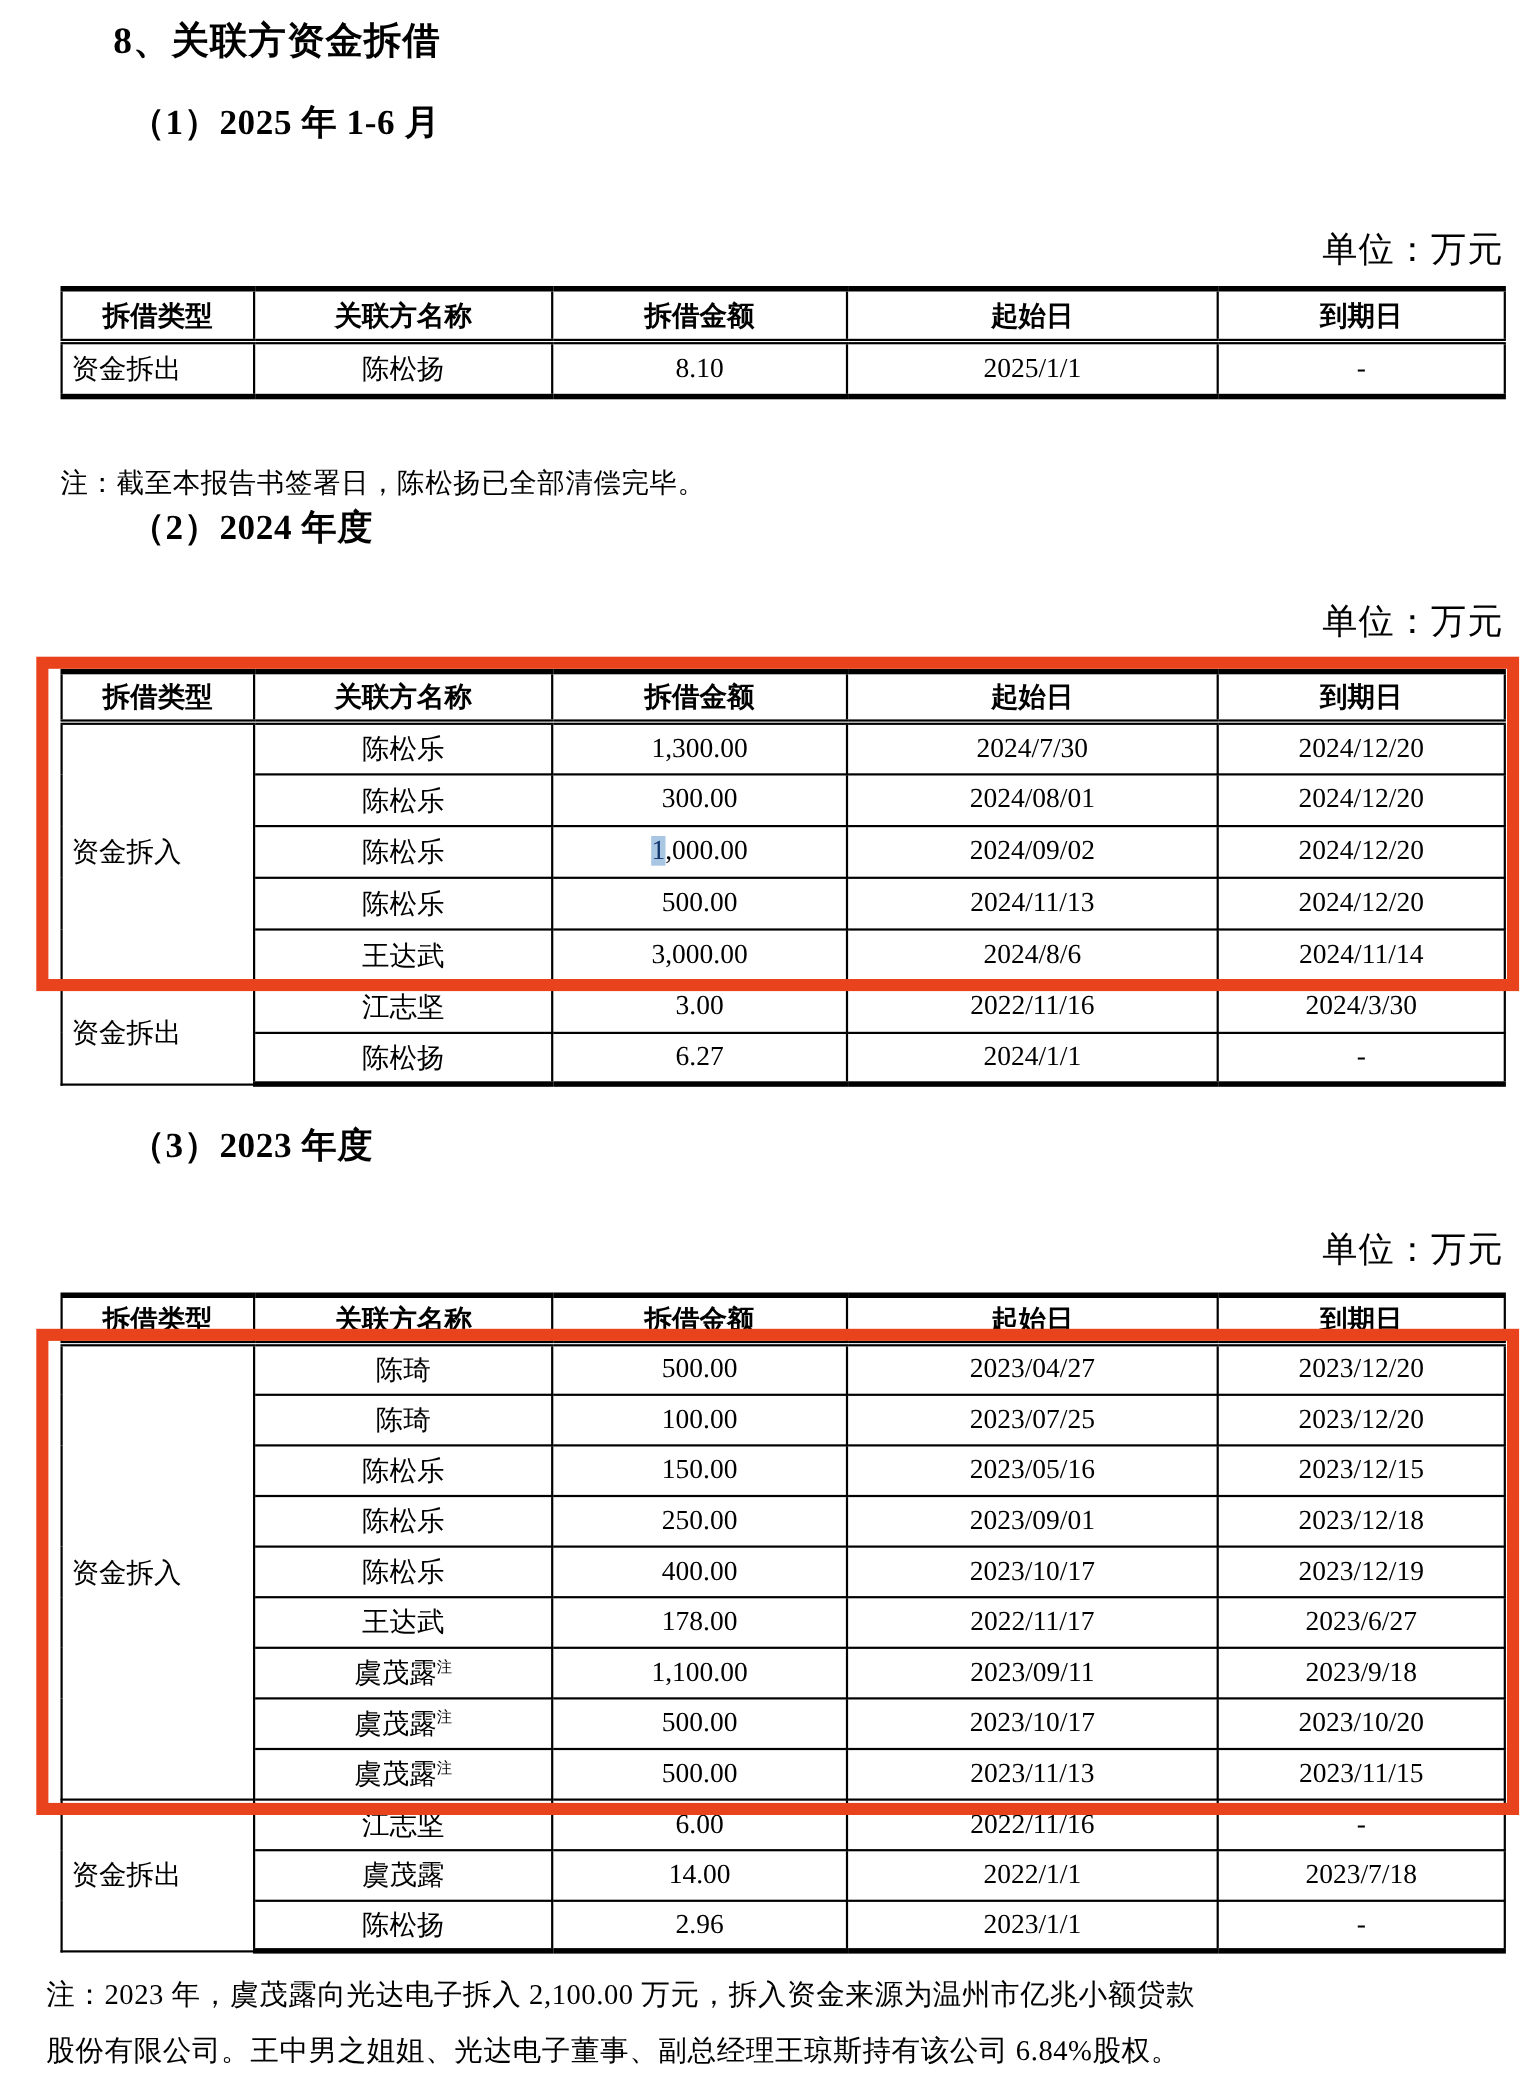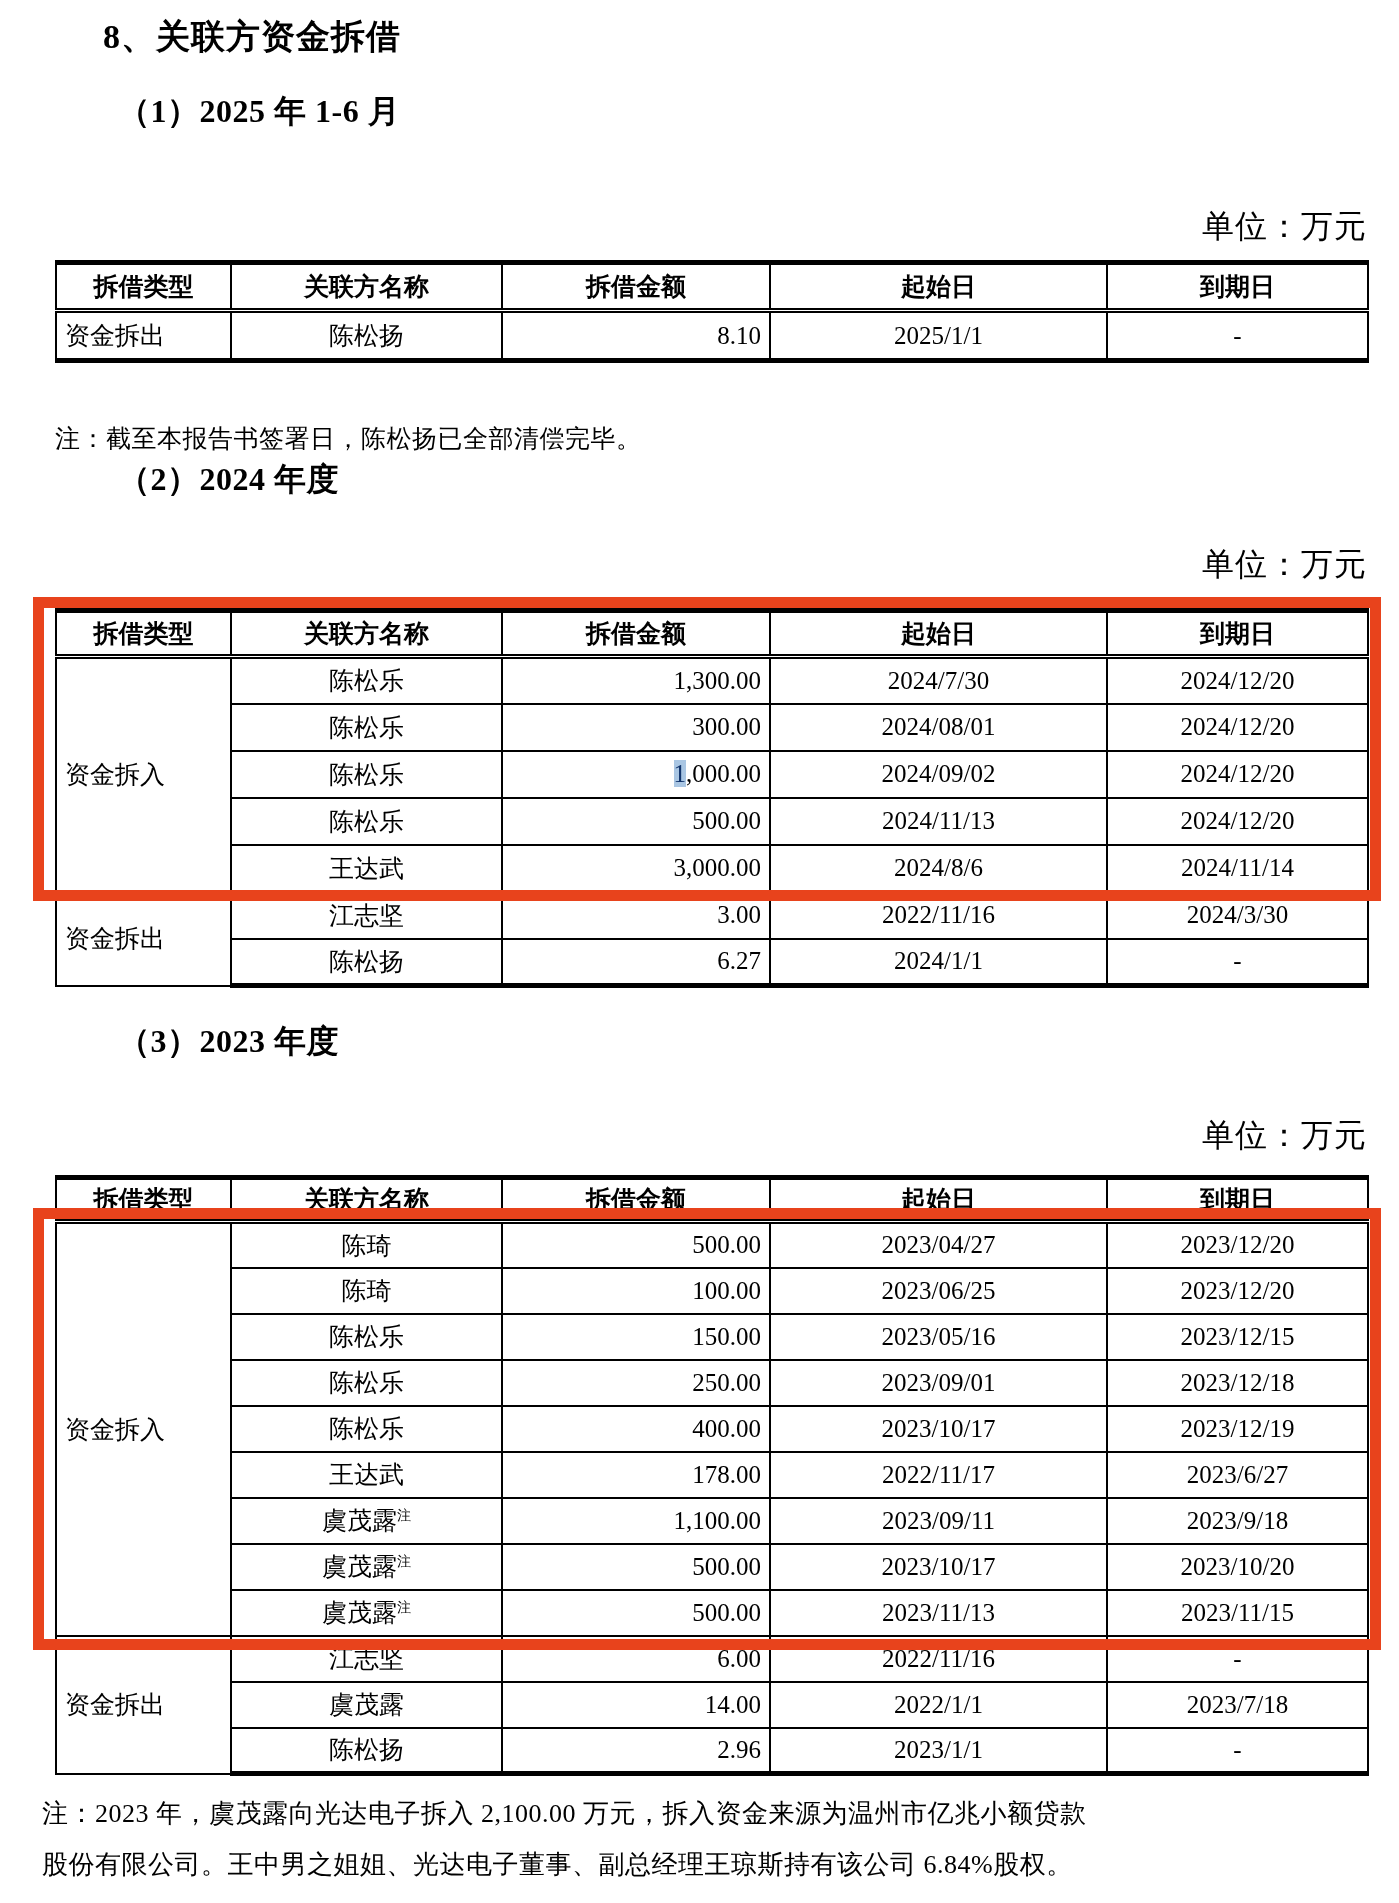--- a/index.html
+++ b/index.html
@@ -48,21 +48,21 @@
     border-top:5px solid #000;
     border-bottom:5px double #000;
     font-weight:bold;text-align:center;
   }
   #t1 thead tr{height:48px;}  #t1 tbody tr{height:50px;}
   #t2 thead tr{height:46px;}  #t2 tbody tr{height:47px;}
   #t3 thead tr{height:44px;}  #t3 tbody tr{height:46px;}
   table.borrow tbody tr:last-child td{border-bottom:5px solid #000;}
   td.type{text-align:left;padding-left:10px;vertical-align:middle;}
   td.name{text-align:center;padding-left:8px;}
-  td.amt{text-align:right;padding-right:10px;}
+  td.amt{text-align:center;padding-right:10px;}
   td.date{text-align:center;}
   td.name sup{font-size:14px;line-height:0;vertical-align:super;}
   .sel-hl{background:#a9c6e3;color:#10336b;}
   .redbox{
     position:absolute;
     border:11px solid #e8431c;
     box-sizing:border-box;
     pointer-events:none;
     background:transparent;
   }
@@ -211,21 +211,21 @@
         <tr>
           <td class="type" rowspan="9">资金拆入</td>
           <td class="name">陈琦</td>
           <td class="amt">500.00</td>
           <td class="date">2023/04/27</td>
           <td class="date">2023/12/20</td>
         </tr>
         <tr>
           <td class="name">陈琦</td>
           <td class="amt">100.00</td>
-          <td class="date">2023/06/25</td>
+          <td class="date">2023/07/25</td>
           <td class="date">2023/12/20</td>
         </tr>
         <tr>
           <td class="name">陈松乐</td>
           <td class="amt">150.00</td>
           <td class="date">2023/05/16</td>
           <td class="date">2023/12/15</td>
         </tr>
         <tr>
           <td class="name">陈松乐</td>

